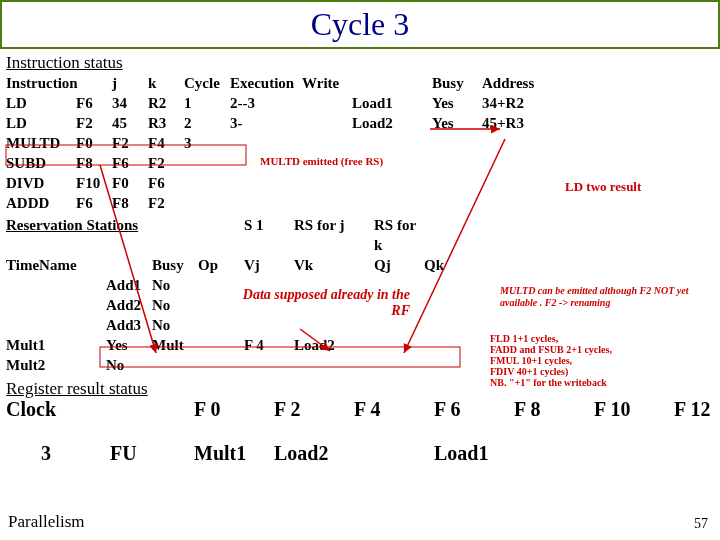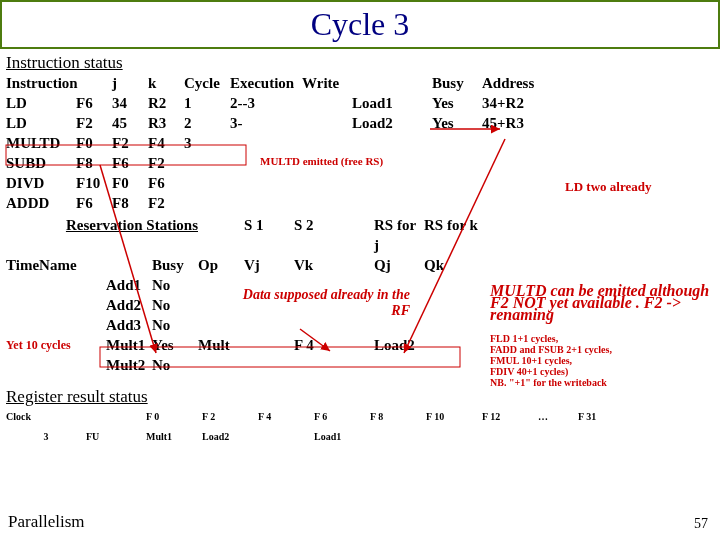--- a/index.html
+++ b/index.html
@@ -6,21 +6,21 @@
   body { font-family: "Times New Roman", serif; font-size: 14px; width: 720px; height: 540px; position: relative; background: #fff; overflow: hidden; }
   .title-box { border: 2px solid #4d7c0f; background: #fff; text-align: center; padding: 4px 0; }
   .title-box h1 { font-size: 32px; font-weight: normal; color: #000080; }
   .content { padding: 4px 6px 0 6px; position: relative; }
   .section-head { font-weight: normal; text-decoration: underline; font-size: 17px; }
   .inst-grid { display: grid; grid-template-columns: 70px 36px 36px 36px 46px 72px 50px 80px 50px 70px; font-size: 15px; line-height: 20px; }
   .inst-grid .hdr, .inst-grid .b { font-weight: bold; }
   .rs-grid { display: grid; grid-template-columns: 100px 46px 46px 46px 50px 80px 50px 70px 70px; font-size: 15px; line-height: 20px; }
   .rs-grid .hdr, .rs-grid .b { font-weight: bold; }
   .rs-grid .sec { text-decoration: underline; font-weight: bold; }
-  .reg-grid { display: grid; grid-template-columns: 80px 60px 56px 56px 56px 56px 56px 56px 56px 40px 56px; font-size: 10px; line-height: 20px; }
+  .reg-grid { display: grid; grid-template-columns: 80px 60px 56px 56px 56px 56px 56px 56px 56px 40px 56px; font-size: 20px; line-height: 20px; gap: 24px; }
   .reg-grid .hdr, .reg-grid .b { font-weight: bold; }
   .footer-left { position: absolute; left: 8px; bottom: 8px; font-size: 17px; }
   .footer-right { position: absolute; right: 12px; bottom: 8px; font-size: 14px; text-align: right; }
   .ann-red { color: #c00; font-size: 13px; font-weight: bold; }
   .ann-red-sm { color: #c00; font-size: 10px; font-weight: bold; line-height: 11px; }
   .ann-pos { position: absolute; }
   svg.arrows { position: absolute; left: 0; top: 0; pointer-events: none; }
 </style>
 </head>
 <body>
@@ -106,24 +106,23 @@
     <div class="b">F2</div>
     <div class="b"></div>
       <div class="b"></div>
       <div class="b"></div>
       <div class="b"></div>
       <div class="b"></div>
       <div class="b"></div>
   </div>
 
   <div class="rs-grid" style="margin-top:2px;">
-    <div class="sec" style="grid-column: span 3; text-align: right;">Reservation Stations</div>
+    <div class="sec" style="grid-column: span 3;">Reservation Stations</div>
     <div></div>
     <div class="hdr">S 1</div>
-    <div class="hdr">S 2</div>
     <div class="hdr">RS for j</div>
     <div class="hdr">RS for k</div>
     <div></div>
 
     <div class="hdr" style="grid-column: span 2;"><span>Time</span><span>Name</span></div>
     <div class="hdr">Busy</div>
     <div class="hdr">Op</div>
     <div class="hdr">Vj</div>
     <div class="hdr">Vk</div>
     <div class="hdr">Qj</div>
@@ -153,42 +152,41 @@
     <div></div>
     <div class="b">Add3</div>
     <div class="b">No</div>
     <div></div>
       <div></div>
       <div></div>
       <div></div>
       <div></div>
       <div></div>
 
-    <div class="ann-red" style="font-size:12px;">Yet 10 cycles</div>
     <div class="b">Mult1</div>
     <div class="b">Yes</div>
     <div class="b">Mult</div>
     <div></div>
     <div class="b">F 4</div>
     <div class="b">Load2</div>
     <div></div>
       <div></div>
 
     <div></div>
     <div class="b">Mult2</div>
     <div class="b">No</div>
     <div></div>
       <div></div>
       <div></div>
       <div></div>
       <div></div>
       <div></div>
   </div>
 
-  <div class="section-head" style="margin-top:12px;">Register result status</div>
+  <div class="section-head" style="margin-top:4px;">Register result status</div>
   <div class="reg-grid">
     <div class="hdr">Clock</div>
     <div></div>
     <div class="b">F 0</div>
     <div class="b">F 2</div>
     <div class="b">F 4</div>
     <div class="b">F 6</div>
     <div class="b">F 8</div>
     <div class="b">F 10</div>
     <div class="b">F 12</div>
@@ -202,25 +200,25 @@
     <div class="b"></div>
     <div class="b">Load1</div>
     <div class="b"></div>
     <div class="b"></div>
     <div class="b"></div>
     <div class="b"></div>
     <div class="b"></div>
   </div>
 
   <div class="ann-pos ann-red" style="left:260px; top:98px; font-size:11px;margin-top:8px;">MULTD emitted  (free RS)</div>
-  <div class="ann-pos ann-red" style="left:565px; top:130px;">LD two already</div>
+  <div class="ann-pos ann-red" style="left:565px; top:130px;">LD two result</div>
   <div class="ann-pos ann-red" style="left:240px; top:238px; font-size:14px; font-style:italic; width:170px;text-align:right;">
     <span>Data supposed already in the RF</span>
   </div>
-  <div class="ann-pos ann-red" style="left:490px; top:236px; font-size:16px; font-style:italic; width:220px; line-height:12px;">
+  <div class="ann-pos ann-red" style="left:500px; top:236px; font-size:10px; font-style:italic; width:220px; line-height:12px;">
     <span>MULTD can be emitted although F2 NOT yet available . F2 -&gt; renaming</span>
   </div>
   <div class="ann-pos ann-red-sm" style="left:490px; top:284px; width:220px; white-space:pre-line;"><span>FLD 1+1 cycles,
 FADD and FSUB 2+1 cycles,
 FMUL 10+1 cycles,
 FDIV 40+1 cycles)
 NB. "+1" for the writeback</span></div>
 
   <svg class="arrows" width="720" height="540">
     <defs>

